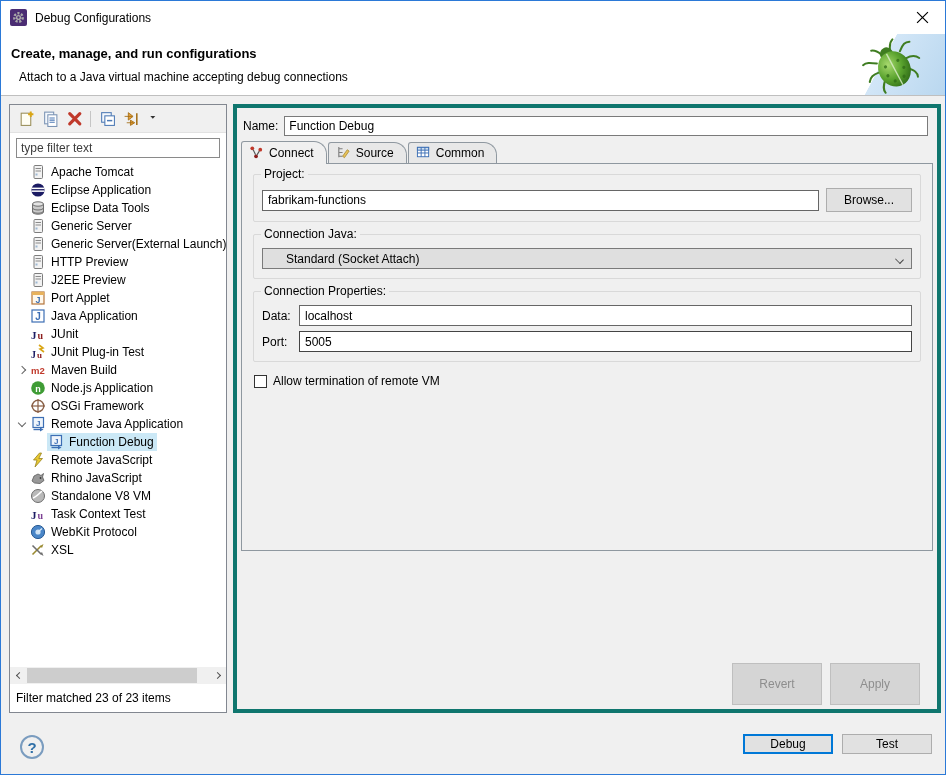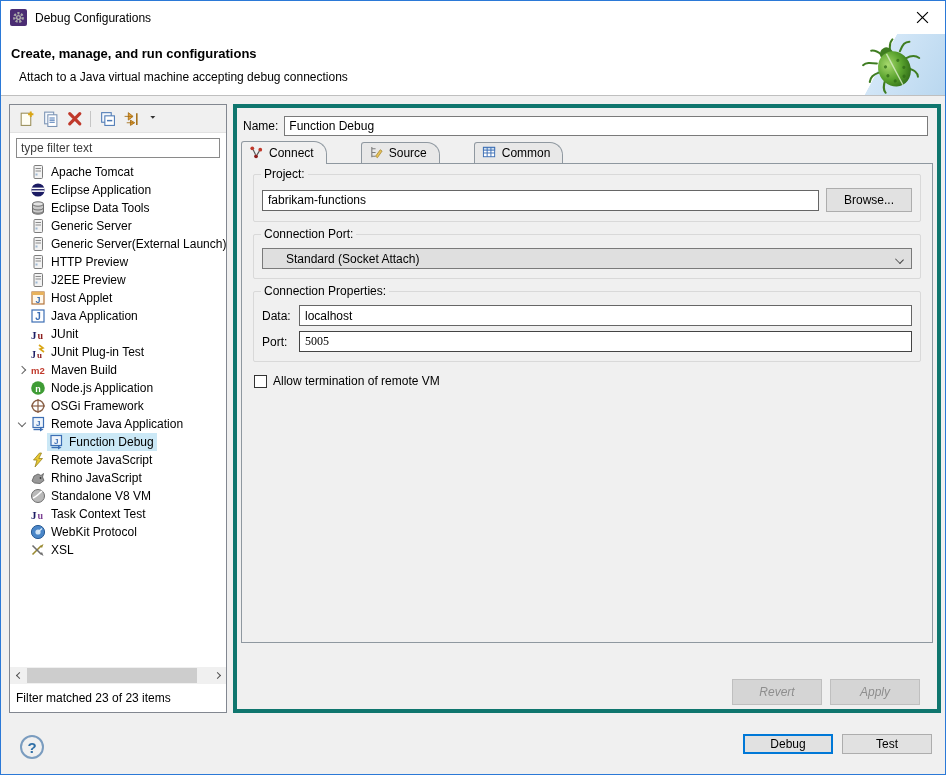--- a/index.html
+++ b/index.html
@@ -62,41 +62,41 @@
   .harrow .a.right { transform:rotate(-135deg); margin-right:2px; }
   .hthumb { position:absolute; left:17px; right:29px; top:1px; height:15px; background:#cdcdcd; }
   .lp-status { height:28px; background:#fff; padding:7px 0 0 6px; font-size:12px; flex:none; }
   
   .right-pane {
     position:absolute; left:232px; top:103px; width:708px; height:609px;
     border:4px solid #0f766e; background:#f0f0f0;
   }
   .name-row { display:flex; align-items:center; padding:8px 9px 4px 6px; gap:6px; }
   .name-row input { flex:1; height:20px; border:1px solid #7a7a7a; padding:0 4px; font-family:inherit; font-size:12px; background:#fff; }
-  .tabbar { display:flex; align-items:flex-end; padding-left:4px; height:23px; position:relative; z-index:2;gap:33px; }
+  .tabbar { display:flex; align-items:flex-end; padding-left:4px; height:23px; position:relative; z-index:2; }
   .tab { display:inline-flex; align-items:center; gap:4px; height:21px; padding:0 12px 0 7px;
     border:1px solid #8f98a0; border-bottom:none; border-radius:3px 13px 0 0;
     background:#e8e8e8; margin-right:1px; font-size:12px; }
   .tab.active { background:#f0f0f0; height:23px; margin-bottom:-1px; z-index:3; }
   .tab .ticon { margin-right:0; }
-  .tab-content { margin:0 4px; height:480px; border:1px solid #8f98a0; background:#f0f0f0; padding:10px 8px; position:relative; z-index:1; }
+  .tab-content { margin:0 4px; height:388px; border:1px solid #8f98a0; background:#f0f0f0; padding:10px 8px; position:relative; z-index:1; }
   .groupbox { position:relative; border:1px solid #d9d9d9; border-radius:2px; margin:0 3px 12px 3px; padding:13px 8px 9px 8px; }
   .groupbox > .glabel { position:absolute; top:-8px; left:7px; background:#f0f0f0; padding:0 3px; font-size:12px; }
   .gb-row { display:flex; align-items:center; gap:7px; }
   .gb-row + .gb-row { margin-top:5px; }
   .field-label { flex:none; }
   .txt { flex:1; height:21px; border:1px solid #666; background:#fff; padding:0 5px; font-family:inherit; font-size:12px; }
   .btn { height:24px; min-width:86px; background:#e1e1e1; border:1px solid #adadad; font-family:inherit; font-size:12px; padding:0 12px; }
   .btn:disabled { background:#d5d5d5; border-color:#bfbfbf; color:#8e8e8e; }
   .combo { flex:1; height:21px; border:1px solid #7a7a7a; background:#dfdfdf; display:flex; align-items:center; padding:0 23px; position:relative; }
   .combo .cchev { position:absolute; right:8px; top:7px; width:7px; height:7px; border-right:1.3px solid #444; border-bottom:1.3px solid #444; transform:rotate(45deg) scaleY(.8); }
   .check-row { display:flex; align-items:center; gap:6px; margin:2px 4px; }
   .checkbox { width:13px; height:13px; border:1px solid #333; background:#fff; flex:none; }
   .apply-row { position:absolute; right:17px; bottom:4px; display:flex; gap:8px; }
-  .apply-row .btn { min-width:90px; height:26px;font-style:italic; }
+  .apply-row .btn { min-width:90px; height:42px; }
   
   .footer { position:absolute; left:0; right:0; bottom:0; height:62px; }
   .help-btn { position:absolute; left:19px; top:23px; width:24px; height:24px; border:2px solid #7a9cbf;
     border-radius:50%; display:flex; align-items:center; justify-content:center;
     color:#2f6fa7; font-size:15px; font-weight:bold; background:#f0f0f0; }
   .footer-btns { position:absolute; right:13px; top:22px; display:flex; gap:9px; }
   .footer-btns .btn { width:90px; height:20px; }
   .btn.default { border:2px solid #0078d7; }
   svg { display:block; }
 </style>
@@ -302,21 +302,21 @@
         <div class="tree-row">
           <span class="expander"></span>
           <span class="row-inner">
             <span class="ticon">
               <svg width="16" height="16" viewBox="0 0 16 16">
                 <rect x="2" y="2" width="12" height="12" fill="#fff8ec" stroke="#b4763c" stroke-width="1.2"></rect>
                 <rect x="2" y="2" width="12" height="3" fill="#e8b25c"></rect>
                 <text x="8" y="13" font-size="9" font-weight="bold" fill="#3c6eb4" text-anchor="middle" font-family="Liberation Sans,sans-serif">J</text>
               </svg>
             </span>
-            <span class="tlabel">Host Applet</span>
+            <span class="tlabel">Port Applet</span>
           </span>
         </div>
         <div class="tree-row">
           <span class="expander"></span>
           <span class="row-inner">
             <span class="ticon">
               <svg width="16" height="16" viewBox="0 0 16 16">
                 <rect x="2" y="2" width="12" height="12" fill="#fff" stroke="#3c6eb4" stroke-width="1.2"></rect>
                 <text x="8" y="12" font-size="10" font-weight="bold" fill="#3c6eb4" text-anchor="middle" font-family="Liberation Sans,sans-serif">J</text>
               </svg>
@@ -548,38 +548,38 @@
 
       <div class="groupbox">
         <span class="glabel">Project:</span>
         <div class="gb-row">
           <input class="txt" value="fabrikam-functions" style="">
           <button class="btn">Browse...</button>
         </div>
       </div>
 
       <div class="groupbox">
-        <span class="glabel">Connection Port:</span>
+        <span class="glabel">Connection Java:</span>
         <div class="gb-row">
           <div class="combo">
             <span>Standard (Socket Attach)</span>
             <span class="cchev"></span>
           </div>
         </div>
       </div>
 
       <div class="groupbox">
         <span class="glabel">Connection Properties:</span>
         <div class="gb-row">
           <span class="field-label" style="width:30px">Data:</span>
           <input class="txt" value="localhost" style="">
         </div>
         <div class="gb-row">
           <span class="field-label" style="width:30px">Port:</span>
-          <input class="txt" style="border-color: rgb(68, 68, 68); font-family: Liberation Serif, serif;" value="5005">
+          <input class="txt" style="border-color: rgb(68, 68, 68);" value="5005">
         </div>
       </div>
 
       <div class="check-row">
         <span class="checkbox"></span>
         <span>Allow termination of remote VM</span>
       </div>
     </div>
 
     <div class="apply-row">

